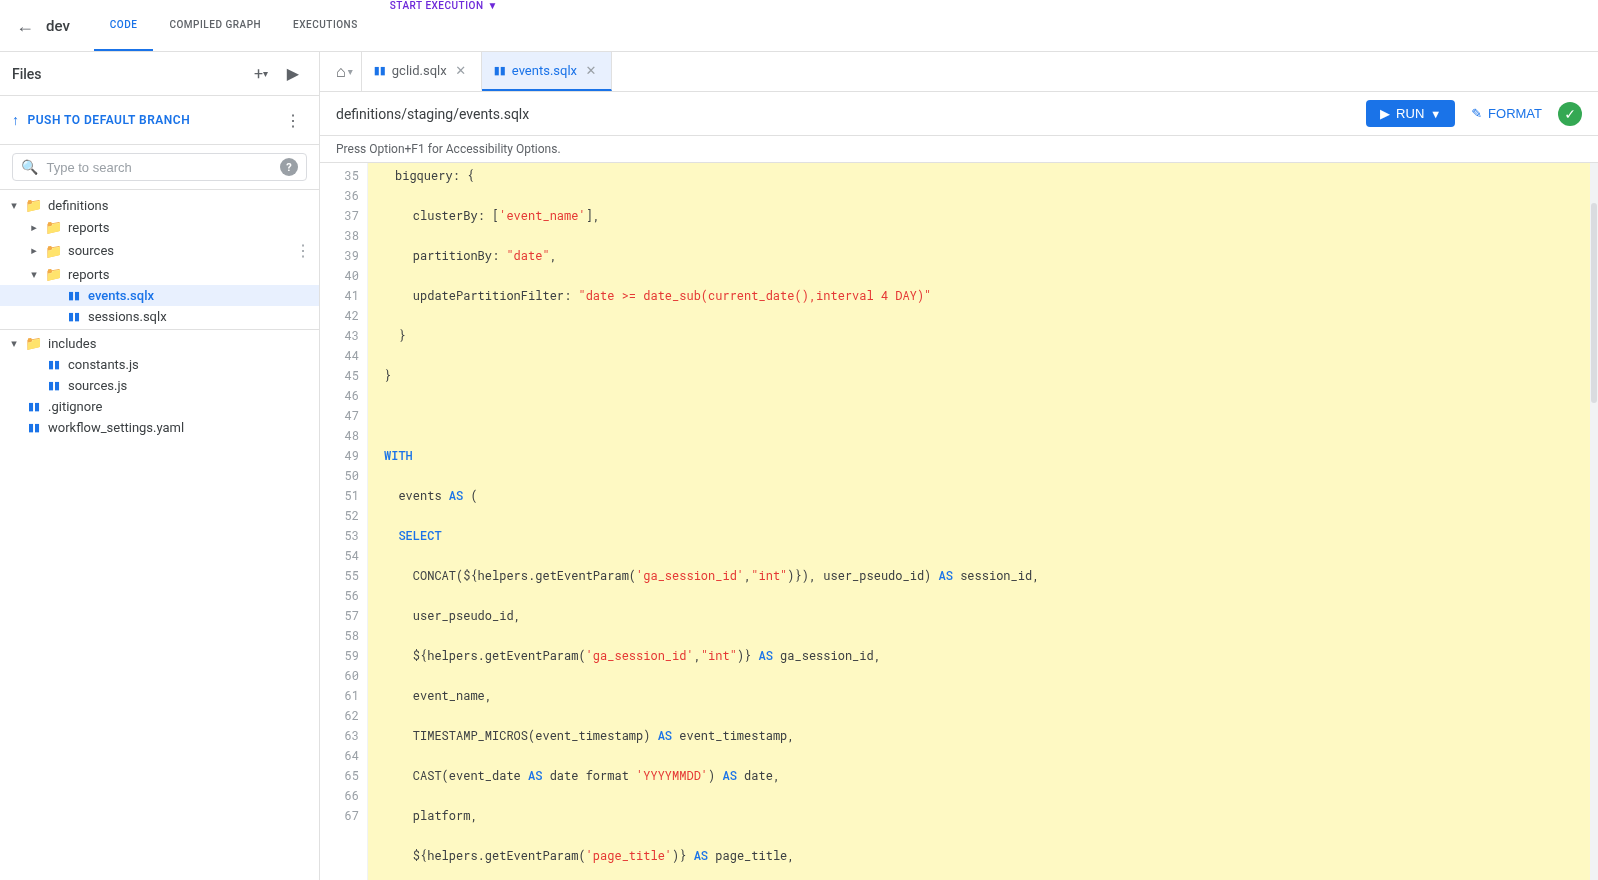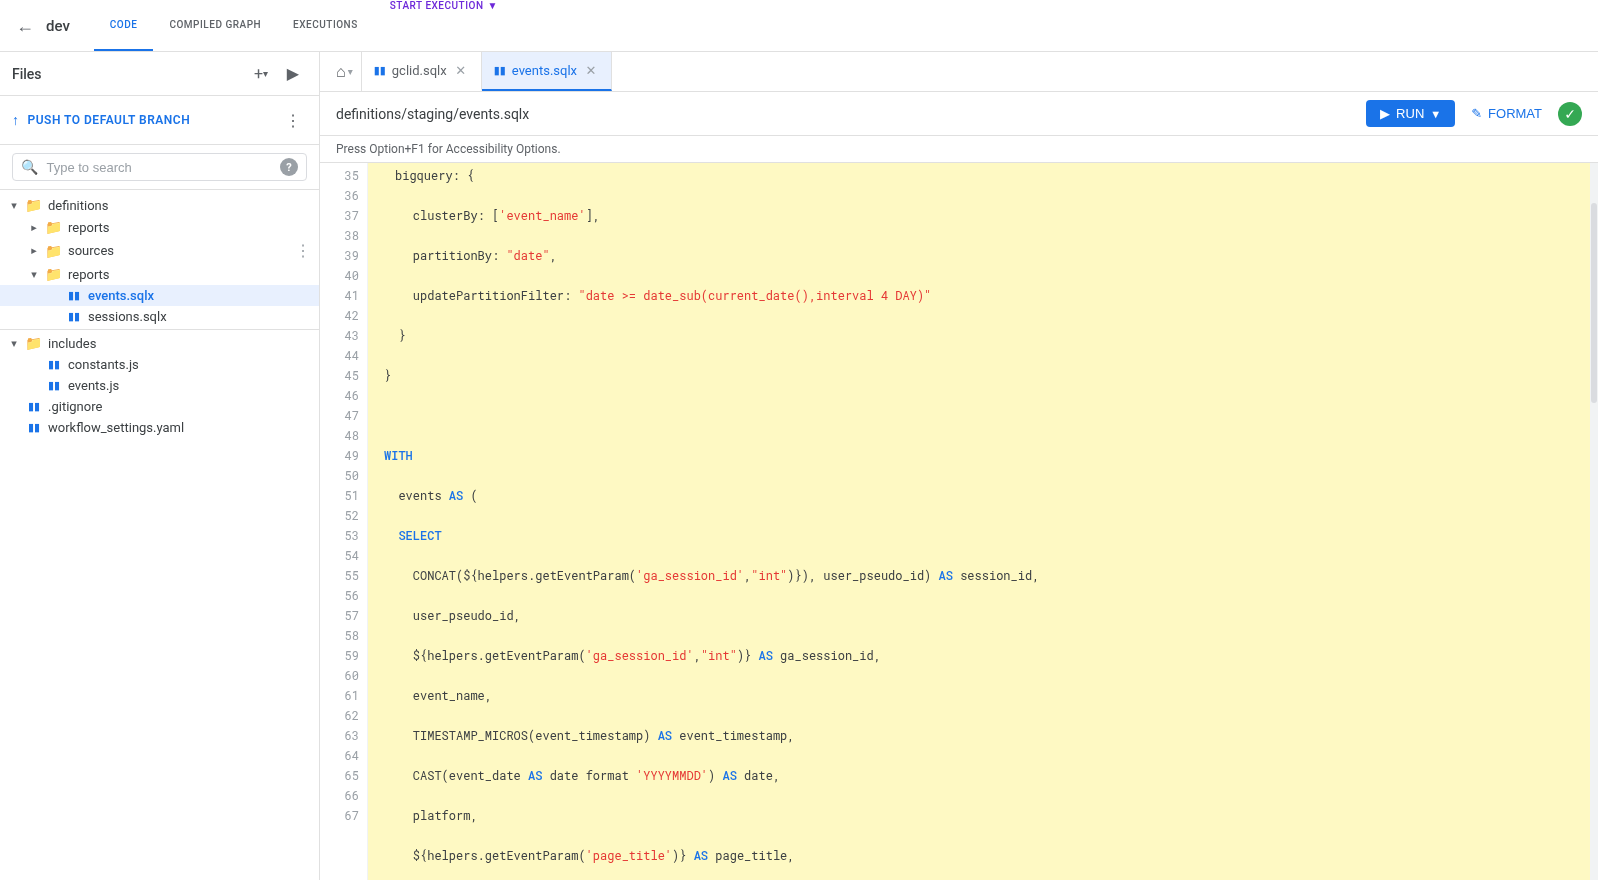--- a/index.html
+++ b/index.html
@@ -513,21 +513,21 @@
         <span class="tree-indent" style="width:20px;"></span>
         <span class="tree-chevron"></span>
         <span class="tree-icon js">▮▮</span>
         <span class="tree-label">constants.js</span>
       </div>
 
       <div class="tree-item">
         <span class="tree-indent" style="width:20px;"></span>
         <span class="tree-chevron"></span>
         <span class="tree-icon js">▮▮</span>
-        <span class="tree-label">events.js</span>
+        <span class="tree-label">sources.js</span>
       </div>
 
       <div class="tree-item">
         <span class="tree-indent" style="width:0px;"></span>
         <span class="tree-chevron"></span>
         <span class="tree-icon git">▮▮</span>
         <span class="tree-label">.gitignore</span>
       </div>
 
       <div class="tree-item">

